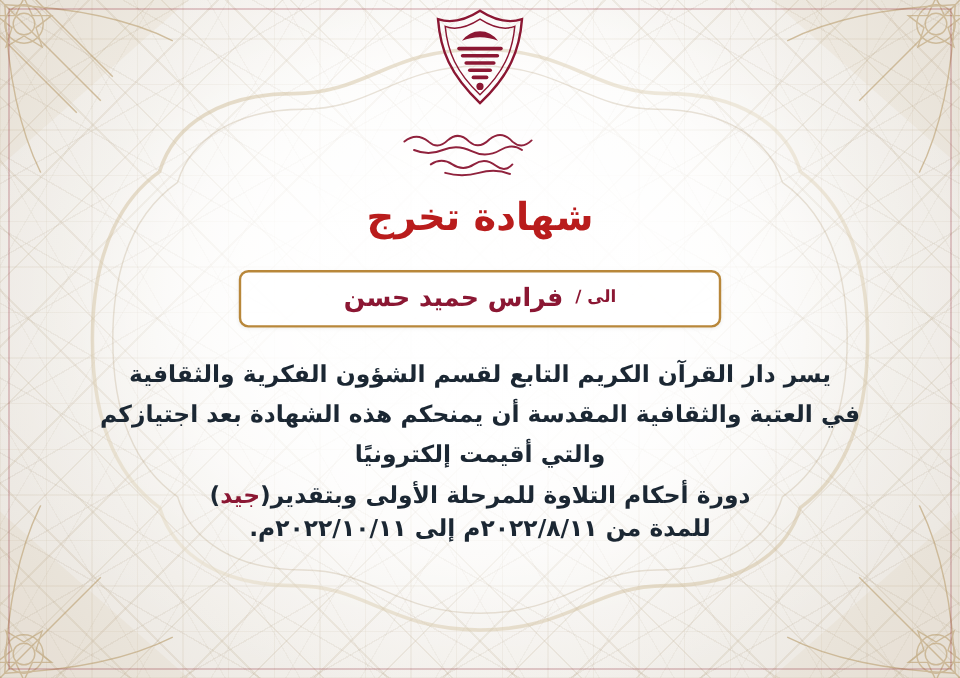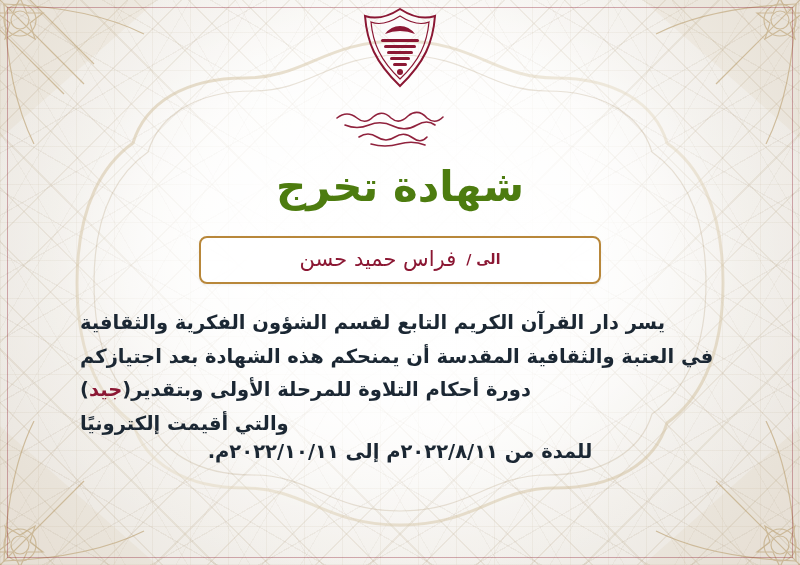--- a/index.html
+++ b/index.html
@@ -126,23 +126,23 @@
 
   .org-name-text {
     position: absolute;
     opacity: 0;
     pointer-events: none;
   }
 
   .title {
     margin-top: 16px;
     font-family: "DejaVu Sans", sans-serif;
-    font-size: 42px;
-    font-weight: bold;
-    color: #4d7c0f;
+    font-size: 32px;
+    font-weight: bold;
+    color: #b91c1c;
     letter-spacing: 1px;
     text-shadow: 0 1px 0 rgba(255,255,255,0.8);
     line-height: 1.1;
   }
 
   .name-plate {
     margin-top: 26px;
     min-width: 330px;
     padding: 9px 34px 11px;
     border: 2px solid #b8873a;
@@ -154,28 +154,28 @@
     gap: 10px;
     box-shadow: 0 1px 3px rgba(0,0,0,0.06);
   }
   .name-prefix {
     font-size: 14px;
     font-weight: bold;
     color: #8b1733;
   }
   .name-value {
     font-size: 21px;
-    font-weight: normal;
+    font-weight: bold;
     color: #8b1733;
   }
 
   .body-block {
     margin-top: 22px;
     width: 640px;
-    text-align: left;
+    text-align: center;
     color: #1b2733;
     font-size: 19.5px;
     font-weight: bold;
     line-height: 1.72;
   }
   .body-line { white-space: nowrap; }
   .grade {
     color: #8b1733;
   }
   .paren { color: #1b2733; }
@@ -337,22 +337,22 @@
     <div class="title">شهادة تخرج</div>
 
     <div class="name-plate">
       <span class="name-prefix">الى /</span>
       <span class="name-value">فراس حميد حسن</span>
     </div>
 
     <div class="body-block">
       <div class="body-line">يسر دار القرآن الكريم التابع لقسم الشؤون الفكرية والثقافية</div>
       <div class="body-line">في العتبة والثقافية المقدسة أن يمنحكم هذه الشهادة بعد اجتيازكم</div>
+      <div class="body-line">والتي أقيمت إلكترونيًا</div>
       <div class="body-line">
         <span>دورة أحكام التلاوة للمرحلة الأولى وبتقدير</span><span class="paren">(</span><span class="grade">جيد</span><span class="paren">)</span>
       </div>
-      <div class="body-line">والتي أقيمت إلكترونيًا</div>
     </div>
 
     <div class="date-line">للمدة من ٢٠٢٢/٨/١١م إلى ٢٠٢٢/١٠/١١م.</div>
 
   </div>
 </div>
 
 </body></html>

